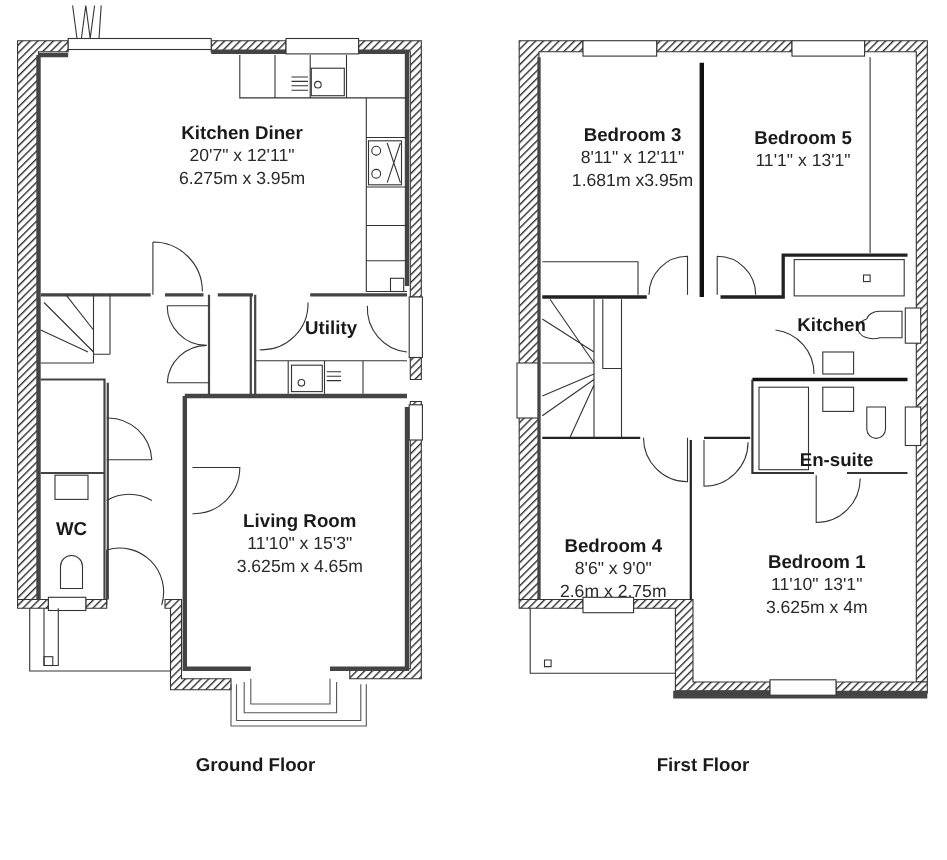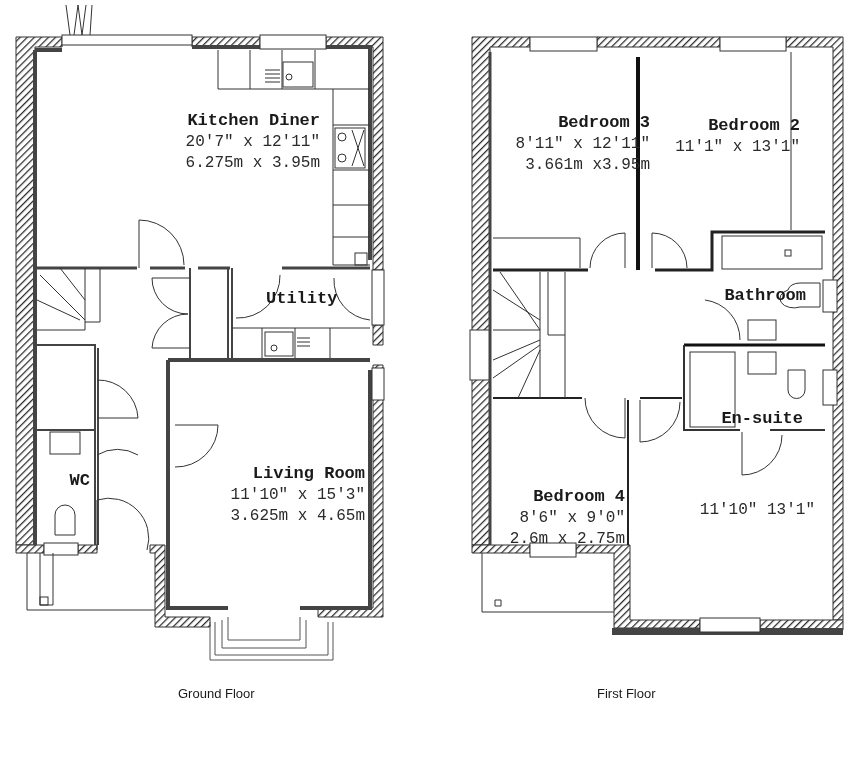--- a/index.html
+++ b/index.html
@@ -1,21 +1,21 @@
 <!DOCTYPE html>
 <html><head>
 <meta charset="utf-8">
 <style>
   html, body { margin: 0; padding: 0; background: #ffffff; }
   body { width: 861px; height: 782px; position: relative; overflow: hidden; font-family: "Liberation Sans", "DejaVu Sans", sans-serif; }
   svg { position: absolute; left: 0; top: 0; }
-  .room-label { position: absolute; text-align: right; color: #1a1a1a; line-height: 1.3; white-space: nowrap; font-family: Liberation Mono, monospace; }
+  .room-label { position: absolute; text-align: center; color: #1a1a1a; line-height: 1.3; white-space: nowrap; }
   .room-label .name { font-weight: bold; font-size: 17px; display: block; }
   .room-label .dim { font-size: 16px; display: block; color: #2a2a2a; }
-  .floor-title { position: absolute; font-weight: normal; font-size: 13px; color: #1a1a1a; }
+  .floor-title { position: absolute; font-weight: bold; font-size: 17px; color: #1a1a1a; }
 </style>
 </head>
 <body>
 
 <svg width="861" height="782" viewBox="0 0 861 782">
   <defs>
     <pattern id="hatch" width="5" height="5" patternUnits="userSpaceOnUse" patternTransform="rotate(45)">
       <rect width="5" height="5" fill="#ffffff"></rect>
       <line x1="0" y1="0" x2="0" y2="5" stroke="#2a2a2a" stroke-width="2.5"></line>
     </pattern>
@@ -146,40 +146,42 @@
 
 <div class="room-label" style="left:180px; top:463px; width:185px;">
   <span class="name">Living Room</span>
   <span class="dim">11'10" x 15'3"</span>
   <span class="dim">3.625m x 4.65m</span>
 </div>
 
 <div class="room-label" style="left:488px; top:112px; width:150px;margin-left:12px;">
   <span class="name">Bedroom 3</span>
   <span class="dim">8'11" x 12'11"</span>
-  <span class="dim">3.661m x3.95m</span>
+  <span class="dim">1.681m x3.95m</span>
 </div>
 
 <div class="room-label" style="left:660px; top:115px; width:140px;">
-  <span class="name">Bedroom 2</span>
+  <span class="name">Bedroom 5</span>
   <span class="dim">11'1" x 13'1"</span>
 </div>
 
 <div class="room-label" style="left:706px; top:285px; width:100px;">
-  <span class="name">Bathroom</span>
+  <span class="name">Kitchen</span>
 </div>
 
 <div class="room-label" style="left:718px; top:408px; width:85px;">
   <span class="name">En-suite</span>
 </div>
 
 <div class="room-label" style="left:490px; top:458px; width:135px;margin-top:28px;">
   <span class="name">Bedroom 4</span>
   <span class="dim">8'6" x 9'0"</span>
   <span class="dim">2.6m x 2.75m</span>
 </div>
 
 <div class="room-label" style="left:670px; top:500px; width:145px;">
+  <span class="name">Bedroom 1</span>
   <span class="dim">11'10" 13'1"</span>
+  <span class="dim">3.625m x 4m</span>
 </div>
 
 <div class="floor-title" style="left:178px; top:686px;">Ground Floor</div>
 <div class="floor-title" style="left:597px; top:686px;">First Floor</div>
 
 </body></html>

